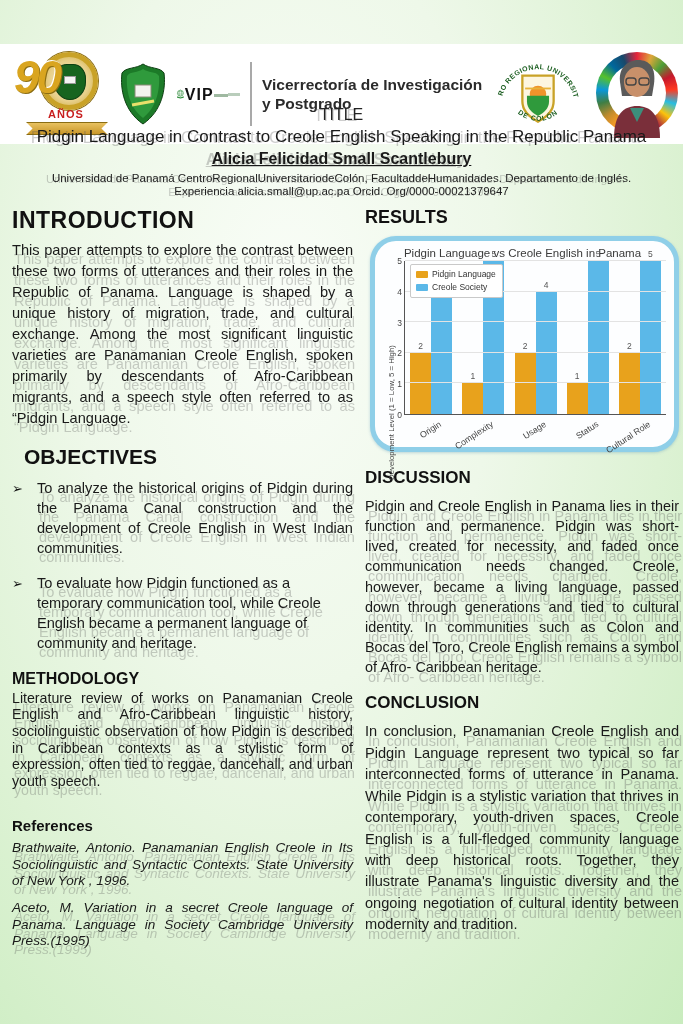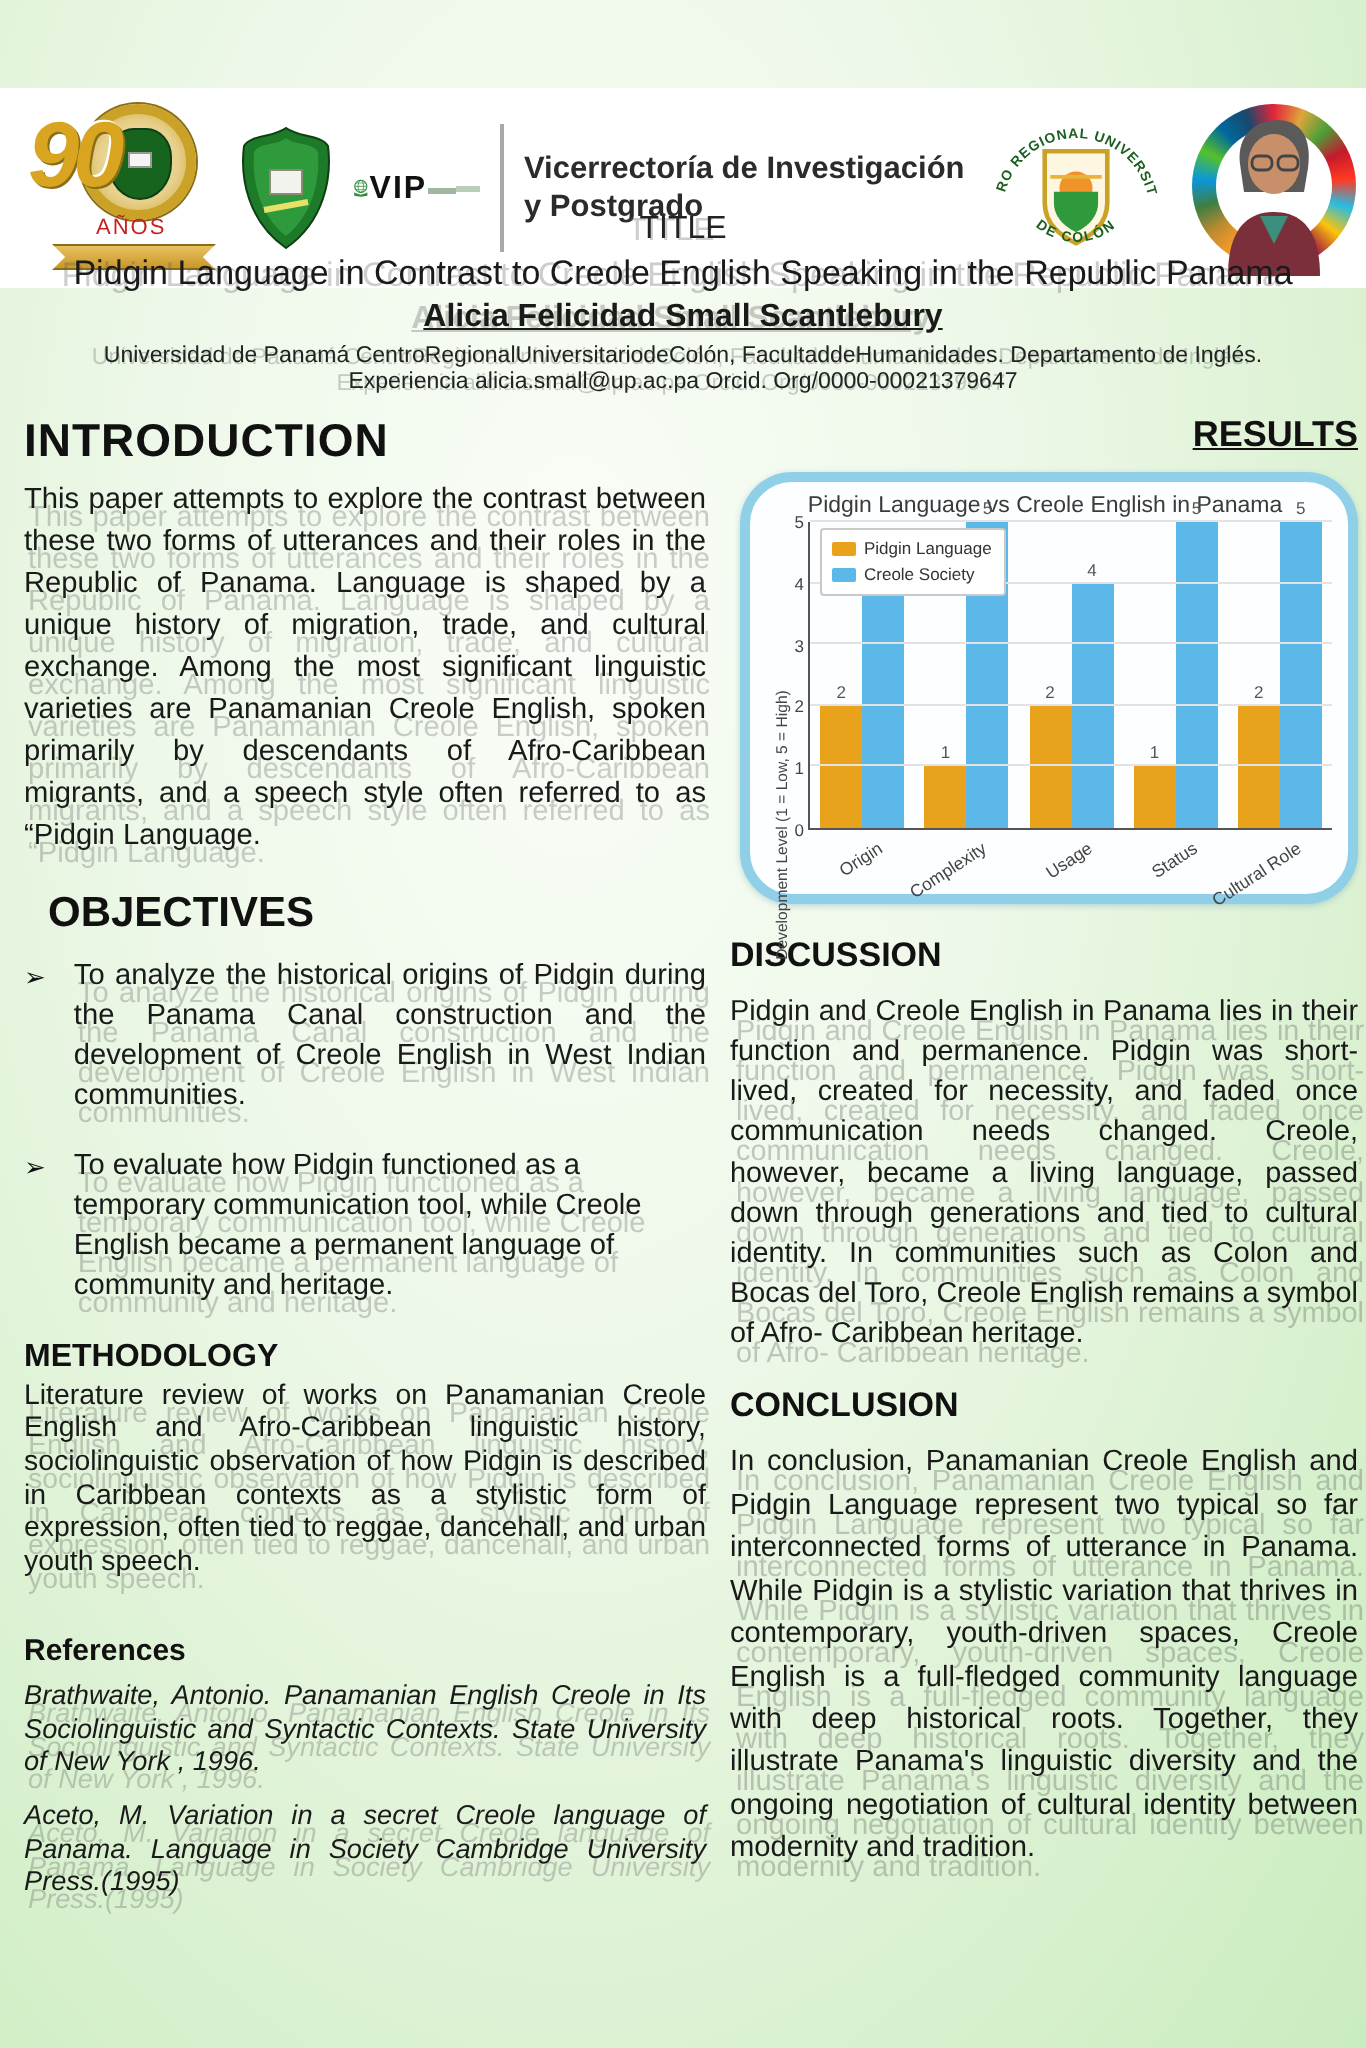--- a/index.html
+++ b/index.html
@@ -16,21 +16,21 @@
   }
   .logo-anniv { position:relative; width:96px; height:92px; flex:0 0 auto; }
   .anniv-ring { position:absolute; left:26px; top:4px; width:58px; height:58px; border-radius:50%;
     border:5px solid #c9a227; background:radial-gradient(circle,#f7ecc4 0%, #e7cf8a 60%, #c9a227 100%);
     box-shadow:0 0 0 1px #8a6d14; }
   .anniv-crest { position:absolute; left:40px; top:16px; width:32px; height:36px; border-radius:40% 40% 50% 50%;
     background:#17641f; border:1px solid #0d3f12; }
   .anniv-book { position:absolute; left:50px; top:28px; width:12px; height:8px; background:#f4f4f4; border:1px solid #999; }
   .anniv-90 { position:absolute; left:0px; top:2px; font-size:46px; font-weight:900; font-style:italic;
     color:#d9a520; text-shadow:1px 1px 0 #8a6d14, -1px -1px 0 #fff; letter-spacing:-3px; }
-  .anniv-anios { position:absolute; left:34px; top:60px; font-size:11px; font-weight:400; color:#c81f1f; letter-spacing:1px; }
+  .anniv-anios { position:absolute; left:34px; top:60px; font-size:11px; font-weight:700; color:#c81f1f; letter-spacing:1px; }
   .anniv-ribbon { position:absolute; left:12px; top:74px; width:82px; height:13px; background:linear-gradient(#e8c160,#c9972a);
     clip-path:polygon(0 0, 8% 50%, 0 100%, 100% 100%, 92% 50%, 100% 0); border:1px solid #8a6d14; }
   .logo-crest { width:46px; height:62px; flex:0 0 auto; }
   .logo-vip { width:64px; flex:0 0 auto; display:flex; flex-direction:row; align-items:center; }
   .vip-text { font-size:16px; font-weight:900; color:#111; letter-spacing:1px; line-height:1; margin-top:1px; }
   .vip-tiny { width:52px; height:3px; background:#9fb9a1; margin-top:2px; }
   .vip-tiny2 { width:44px; height:3px; background:#b9cdbb; margin-top:1px; }
   .hdr-divider { width:2px; height:64px; background:#a9a9a9; flex:0 0 auto; }
   .vicerrect { font-size:15.5px; font-weight:700; color:#2b2b2b; line-height:1.25; flex:0 0 auto; }
   .logo-seal { width:92px; height:92px; flex:0 0 auto; }
@@ -60,21 +60,21 @@
   h2.sec-ref { font-size:15px; font-weight:800; color:#111; margin:28px 0 6px; }
   h2.sec-r { font-size:17px; font-weight:800; color:#111; margin:16px 0 8px; }
   .body-just { text-align:justify; }
   .intro-body { font-size:14.6px; line-height:1.44; }
   .obj-list { list-style:none; }
   .obj-list li { display:flex; gap:14px; margin-bottom:16px; font-size:14.6px; line-height:1.36; }
   .obj-marker { flex:0 0 auto; font-size:13px; color:#111; padding-top:1px; }
   .meth-body { font-size:14.2px; line-height:1.17; }
   .ref-body { font-size:13.6px; line-height:1.2;font-style:italic; }
   .ref-body p { margin-bottom:11px; }
-  .results-h { font-size:18px; font-weight:800; text-align:right; color:#111; margin-bottom:8px;text-decoration:underline; }
+  .results-h { font-size:18px; font-weight:800; text-align:left; color:#111; margin-bottom:8px; }
   .disc-body { font-size:14.4px; line-height:1.40; }
   .conc-body { font-size:14.6px; line-height:1.47; }
   
   .chart-card { width:309px; height:216px; margin-left:5px; background:#fdfeff;
     border:5px solid #8fcfe8; border-radius:26px; box-shadow:0 1px 3px rgba(120,170,190,0.45);
     padding:6px 8px 2px 4px; display:flex; flex-direction:column; }
   .chart-title { font-size:11.5px; color:#3a3a3a; text-align:center; flex:0 0 auto; margin-bottom:2px; }
   .chart-mid { flex:1; display:flex; min-height:0; }
   .ylab-wrap { flex:0 0 13px; position:relative; }
   .ylab { position:absolute; left:-58px; top:50%; width:140px; transform:rotate(-90deg) translateX(-50%);

